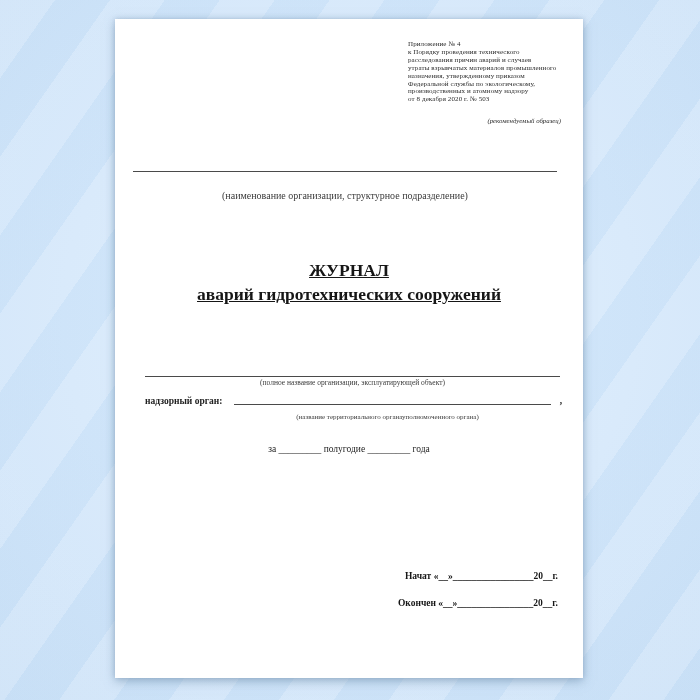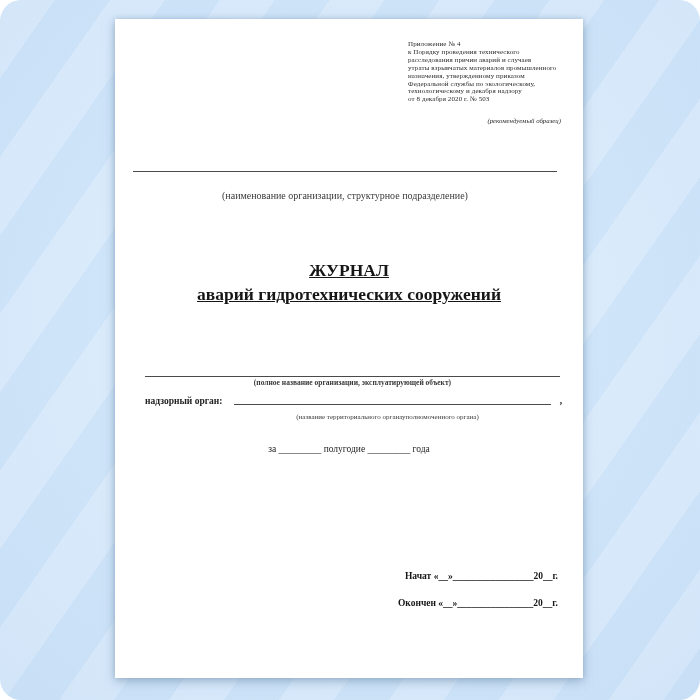--- a/index.html
+++ b/index.html
@@ -12,21 +12,20 @@
   }
   .bg {
     position: relative;
     width: 700px;
     height: 700px;
     background:
       repeating-linear-gradient(125deg,
         rgba(255,255,255,0.10) 0px, rgba(255,255,255,0.10) 45px,
         rgba(160,200,235,0.12) 45px, rgba(160,200,235,0.12) 90px),
       radial-gradient(circle at 50% 45%, #ddeffe 0%, #d5e8fb 55%, #cde2f7 100%);
-    border-radius: 21px;
   }
   .paper {
     position: absolute;
     left: 115px;
     top: 19px;
     width: 468px;
     height: 659px;
     background: #ffffff;
     box-shadow: 0 3px 10px rgba(106,136,168,0.55), 0 0 4px rgba(120,150,180,0.35);
     color: #1f1f1f;
@@ -74,21 +73,20 @@
     font-size: 17.5px;
     line-height: 23.5px;
     color: #161616;
     text-decoration: underline;
   }
   .operator-block {
     position: absolute;
     left: 30px;
     right: 23px;
     top: 350px;
-    font-weight: bold;
   }
   .operator-block .rule { height: 7px; }
   .operator-block .caption { margin-top: 1px; font-size: 7.5px; }
   .supervisory-row {
     position: absolute;
     left: 30px;
     right: 21px;
     top: 377px;
     display: flex;
     align-items: stretch;
@@ -138,21 +136,21 @@
 <div class="bg">
   <div class="paper">
 
     <div class="appendix">
       <div>Приложение № 4</div>
       <div>к Порядку проведения технического</div>
       <div>расследования причин аварий и случаев</div>
       <div>утраты взрывчатых материалов промышленного</div>
       <div>назначения, утвержденному приказом</div>
       <div>Федеральной службы по экологическому,</div>
-      <div>технологическому и декабря надзору</div>
+      <div>производственных и атомному надзору</div>
       <div>от 8 декабря 2020 г. № 503</div>
     </div>
 
     <div class="sample-note">(рекомендуемый образец)</div>
 
     <div class="org-block">
       <div class="rule"></div>
       <div class="caption">(наименование организации, структурное подразделение)</div>
     </div>
 

